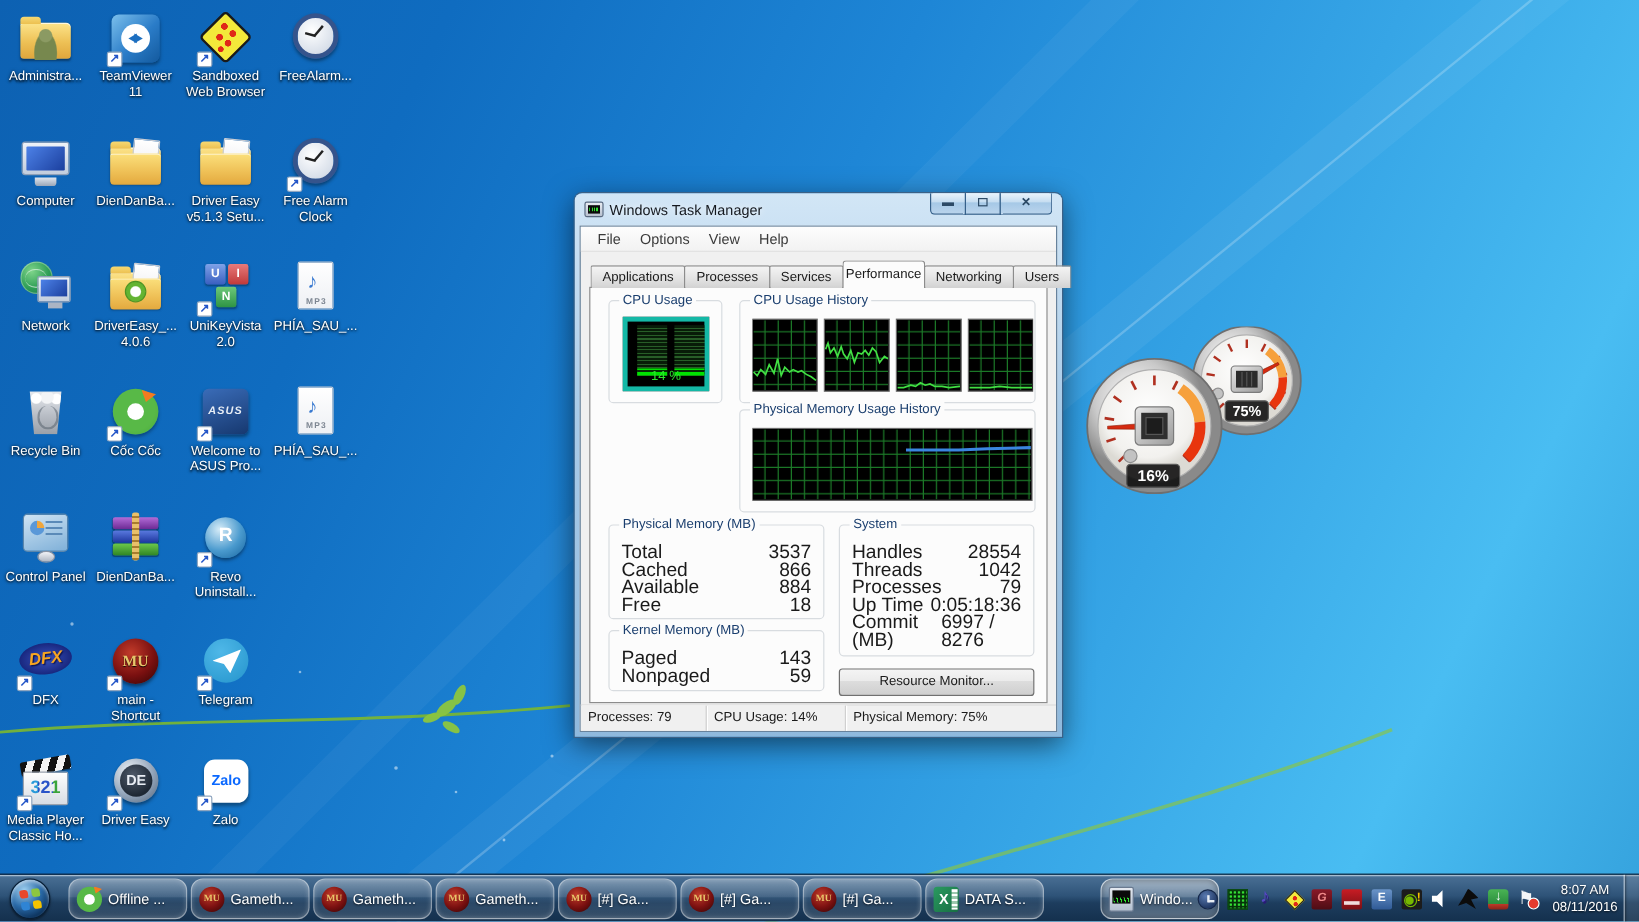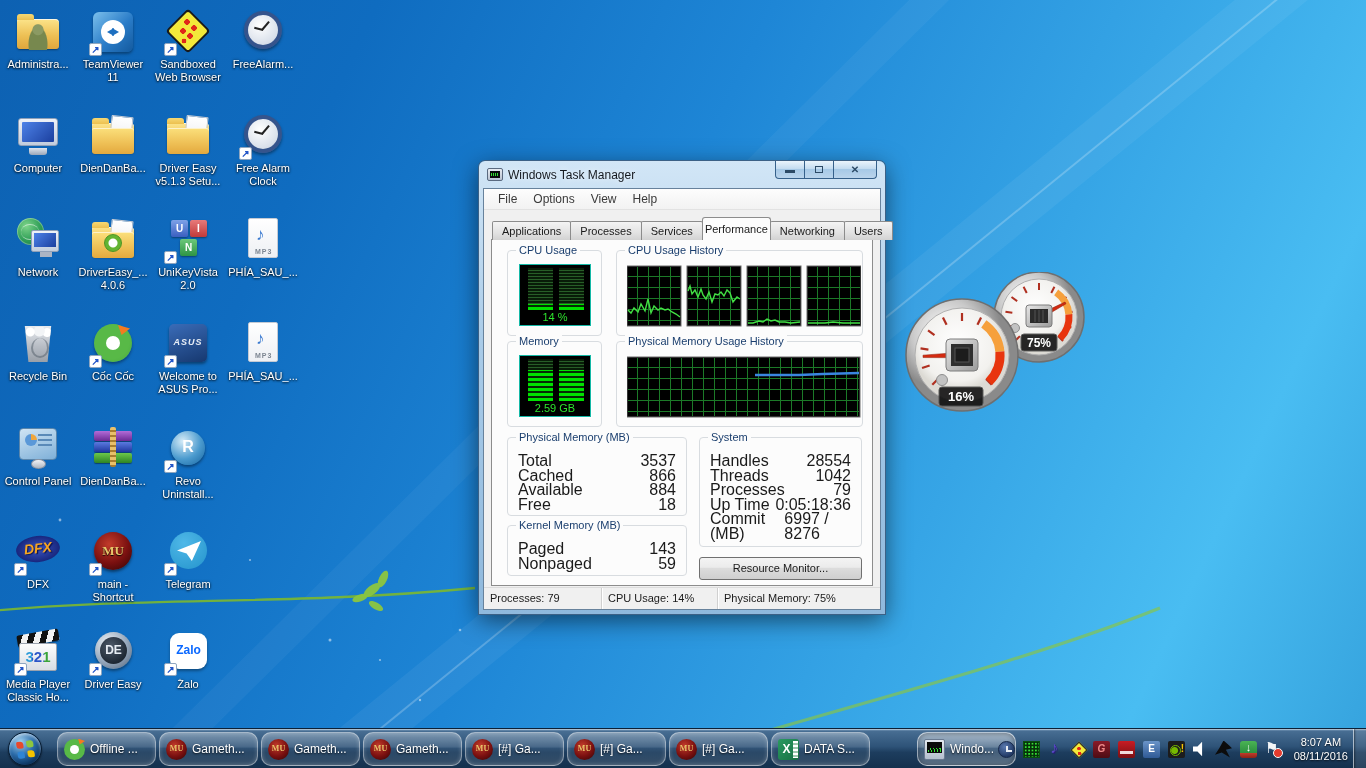--- a/index.html
+++ b/index.html
@@ -194,21 +194,21 @@
 
   .gb-cpu  { left:15px; top:10px;  width:95px;  height:86px; }
   .gb-cpuh { left:124px; top:10px; right:9px;   height:86px; }
   .gb-mem  { left:15px; top:101px; width:95px;  height:86px; }
   .gb-memh { left:124px; top:101px; right:9px;  height:86px; }
   .gb-phys { left:15px; top:197px; width:180px; height:79px; }
   .gb-kern { left:15px; top:285px; width:180px; height:51px; }
   .gb-sys  { left:207px; top:197px; width:163px; height:110px; }
 
   .meter { position:absolute; left:11px; top:13px; width:72px; height:62px; background:#000;
-           border:1px solid #14b8a6; box-shadow:inset 1px 1px 2px #000, 1px 1px 0 #fff; }
+           border:4px solid #14b8a6; box-shadow:inset 1px 1px 2px #000, 1px 1px 0 #fff; }
   .mbars { position:absolute; left:8px; top:3px; width:56px; height:42px; display:flex; justify-content:space-between; }
   .mcol { width:25px; height:100%; position:relative;
           background:repeating-linear-gradient(0deg, rgba(46,110,46,.85) 0 1px, rgba(8,28,8,1) 1px 3px); }
   .mfill { position:absolute; left:0; right:0; bottom:0;
           background:repeating-linear-gradient(0deg, #00e200 0 3px, #052c05 3px 5px); }
   .mval { position:absolute; left:0; right:0; bottom:2px; text-align:center; color:#2ee32e; font-size:11px; }
 
   .hist { position:absolute; left:10px; top:14px; }
   .hist svg, .meterframe { display:block; }
   .panel-frame { fill:#000; stroke:#6a6a6a; stroke-width:1; }
@@ -216,21 +216,21 @@
   .stat-rows { position:absolute; left:10px; right:10px; top:16px; }
   .stat-row { display:flex; justify-content:space-between; font-size:16px; color:#1a1a1a; line-height:14.5px; }
 
   .resbtn { position:absolute; left:207px; top:317px; width:163px; height:23px; border:1px solid #707070; border-radius:3px;
             background:linear-gradient(#f4f4f4,#ebebeb 45%,#dddddd 46%,#cfcfcf); font-size:11px; color:#1a1a1a;
             text-align:center; line-height:21px; }
 
   .statusbar { position:absolute; left:0; right:0; bottom:0; height:22px; background:#f0f0f0; border-top:1px solid #dcdcdc;
             display:flex; align-items:center; font-size:11px; color:#1a1a1a; }
   .status-cell { padding-left:6px; height:100%; line-height:21px; border-right:1px solid #d0d0d0; box-shadow:1px 0 0 #fff; }
-  .s0{width:118px;} .s1{width:116px;} .s2{flex:1; border-right:none; box-shadow:none;}
+  .s0{width:105px;} .s1{width:116px;} .s2{flex:1; border-right:none; box-shadow:none;}
 
   
   .gadget { position:absolute; left:903px; top:272px; width:210px; height:150px; }
 
   
   .taskbar { position:absolute; left:0; bottom:0; width:1366px; height:40px;
              background:linear-gradient(180deg,#7596b5 0,#3f6告 0); }
   .taskbar { background:linear-gradient(180deg,#87a7c4 0%, #476d92 6%, #2e5378 45%, #1d3d5e 60%, #14304d 100%);
              border-top:1px solid #0c2036; box-shadow:inset 0 1px 0 rgba(255,255,255,.35); display:flex; align-items:center; }
   .orb { position:absolute; left:8px; top:3px; width:34px; height:34px; border-radius:50%;
@@ -664,34 +664,20 @@
             </g>
             <g transform="translate(180,1)">
               <rect class="panel-frame" x="0" y="0" width="54" height="60"></rect>
                 <rect x="1" y="1" width="52" height="58" fill="url(#pgrid)"></rect>
               <polyline points="1,57 18,57 26,56 36,57 53,57" fill="none" stroke="#42e044" stroke-width="1.4"></polyline>
             </g>
           </svg>
         </div>
       </div>
 
-      <div class="gb gb-mem">
-        <span class="gb-title">Memory</span>
-        <div class="meter">
-          <div class="mbars">
-              <div class="mcol">
-                <div class="mfill" style="height:74%"></div>
-              </div>
-              <div class="mcol">
-                <div class="mfill" style="height:74%"></div>
-              </div>
-            </div>
-          <div class="mval">2.59 GB</div>
-        </div>
-      </div>
 
       <div class="gb gb-memh">
         <span class="gb-title">Physical Memory Usage History</span>
         <div class="hist">
           <svg width="234" height="62">
             <g transform="translate(0,1)">
               <rect class="panel-frame" x="0" y="0" width="233" height="60"></rect>
                 <rect x="1" y="1" width="231" height="58" fill="url(#pgrid)"></rect>
               <polyline points="128,18 172,18 196,17 232,16" fill="none" stroke="#3a86e0" stroke-width="2.6"></polyline>
             </g>

